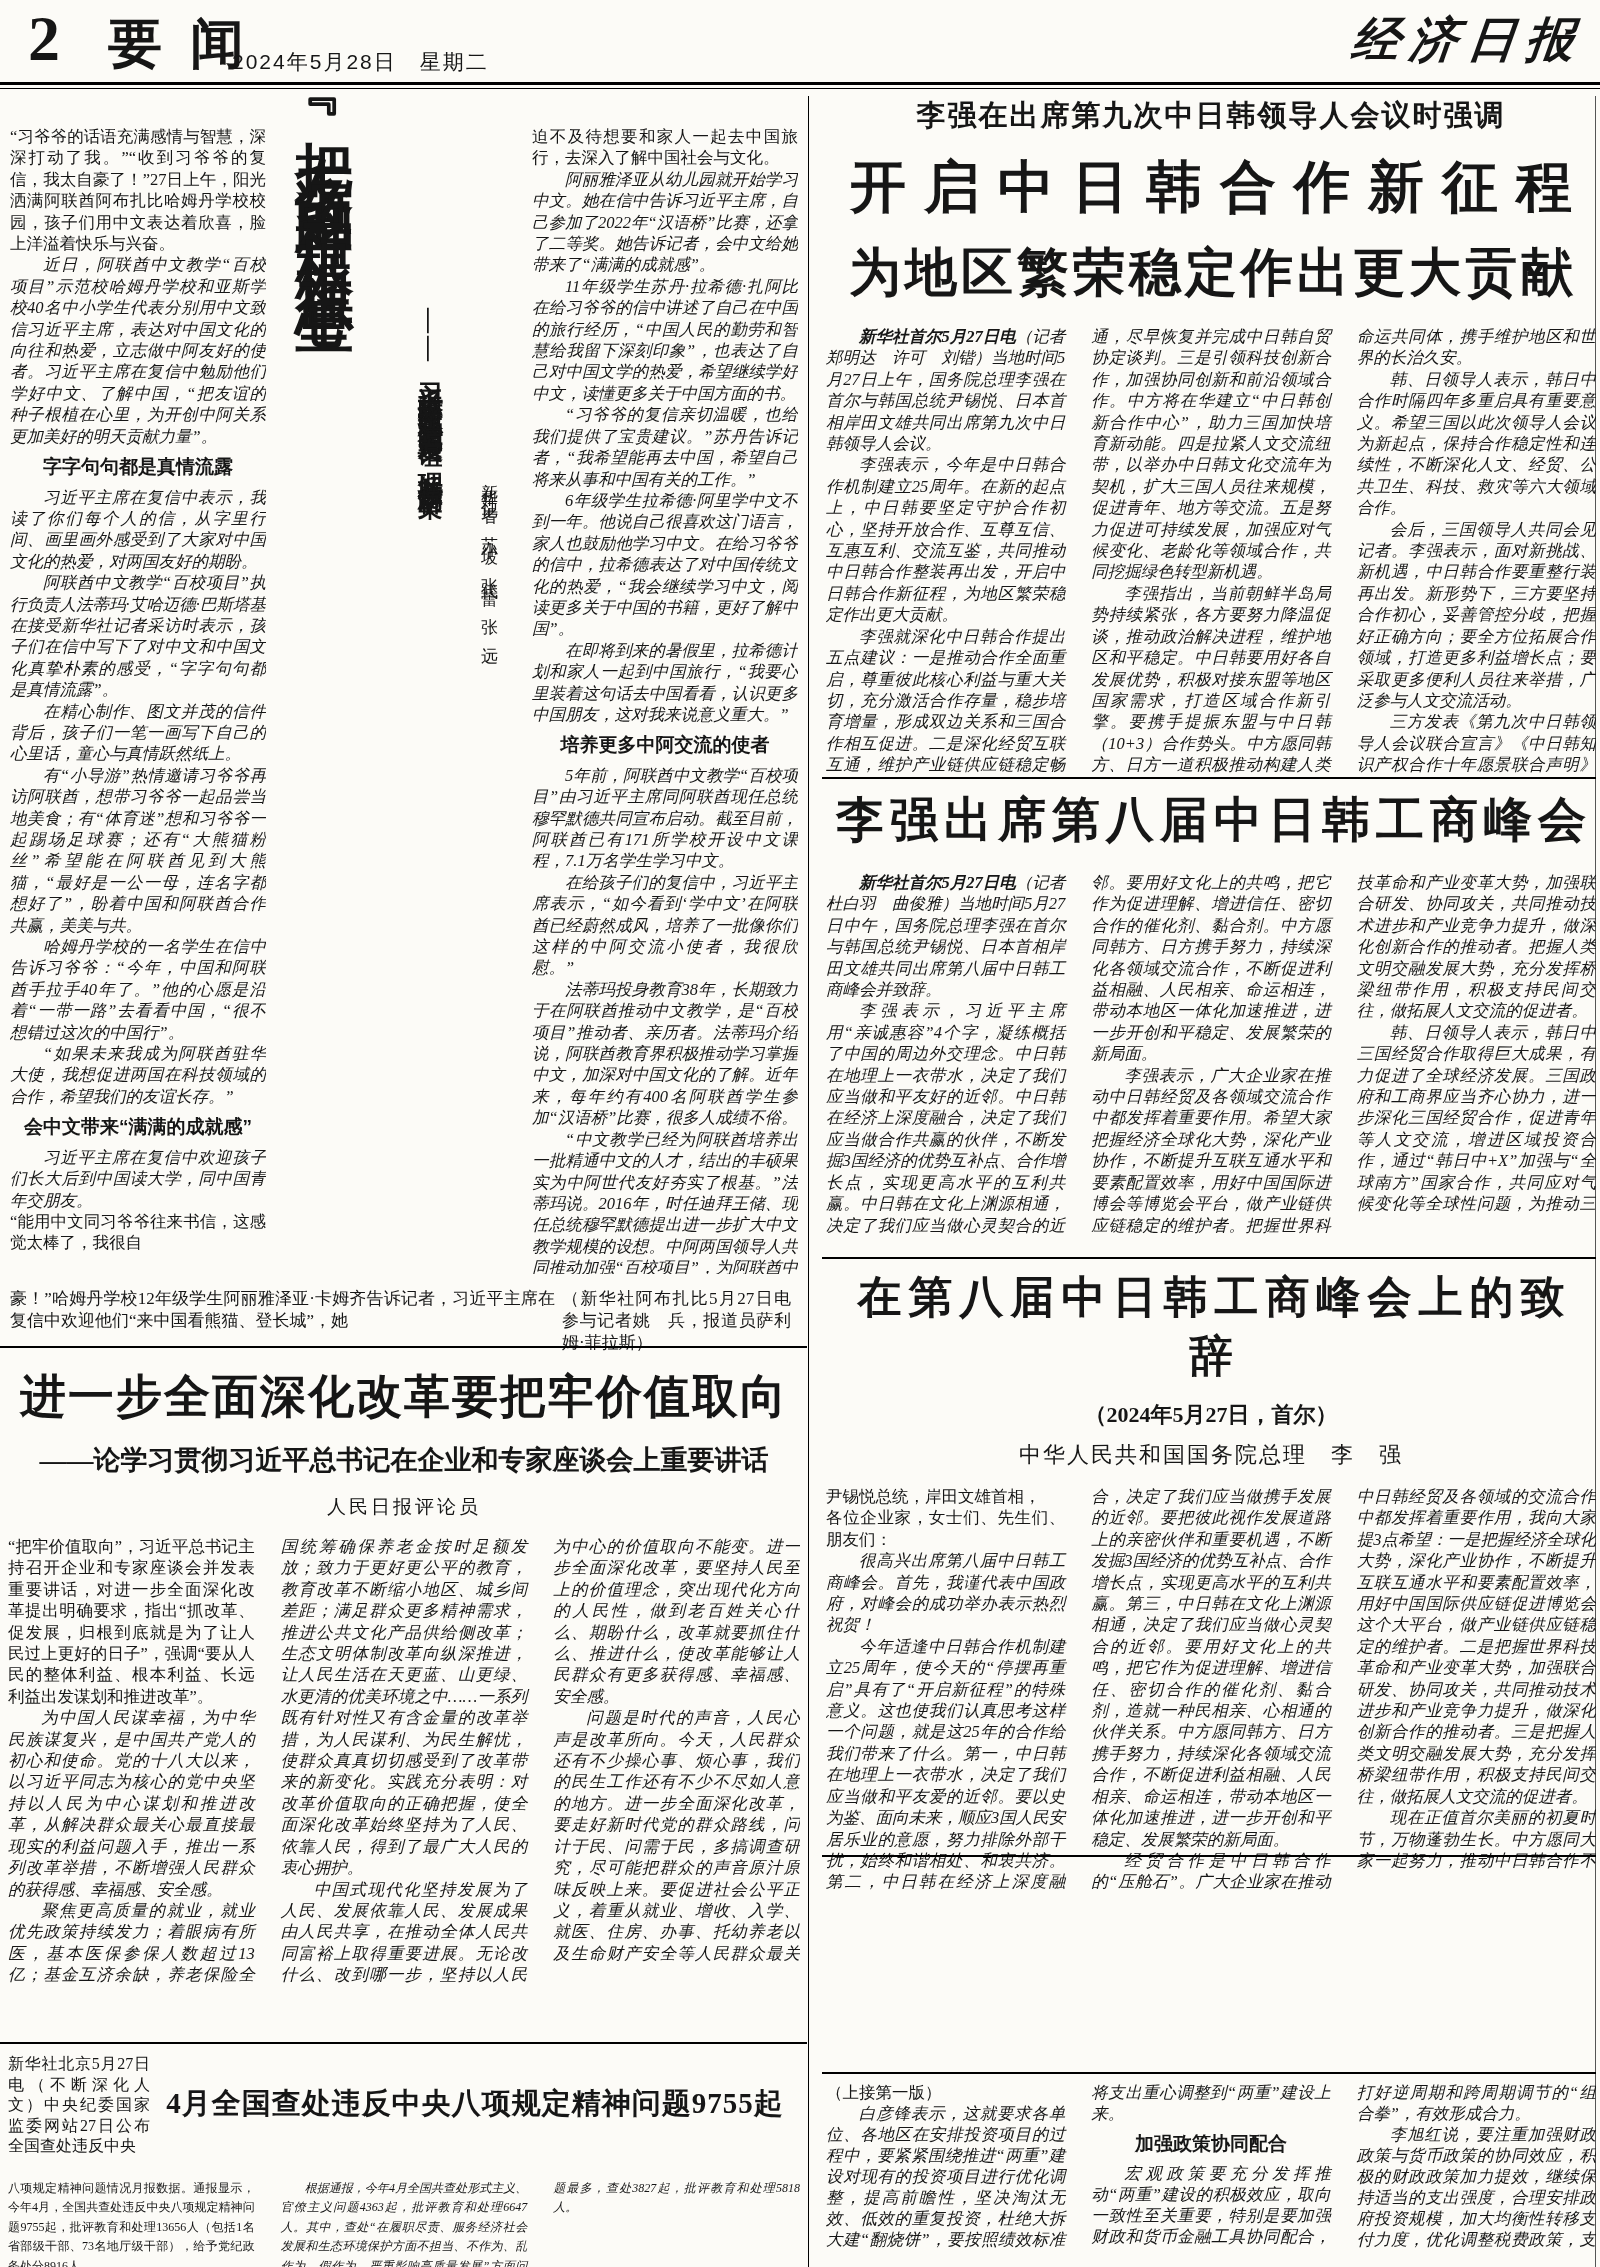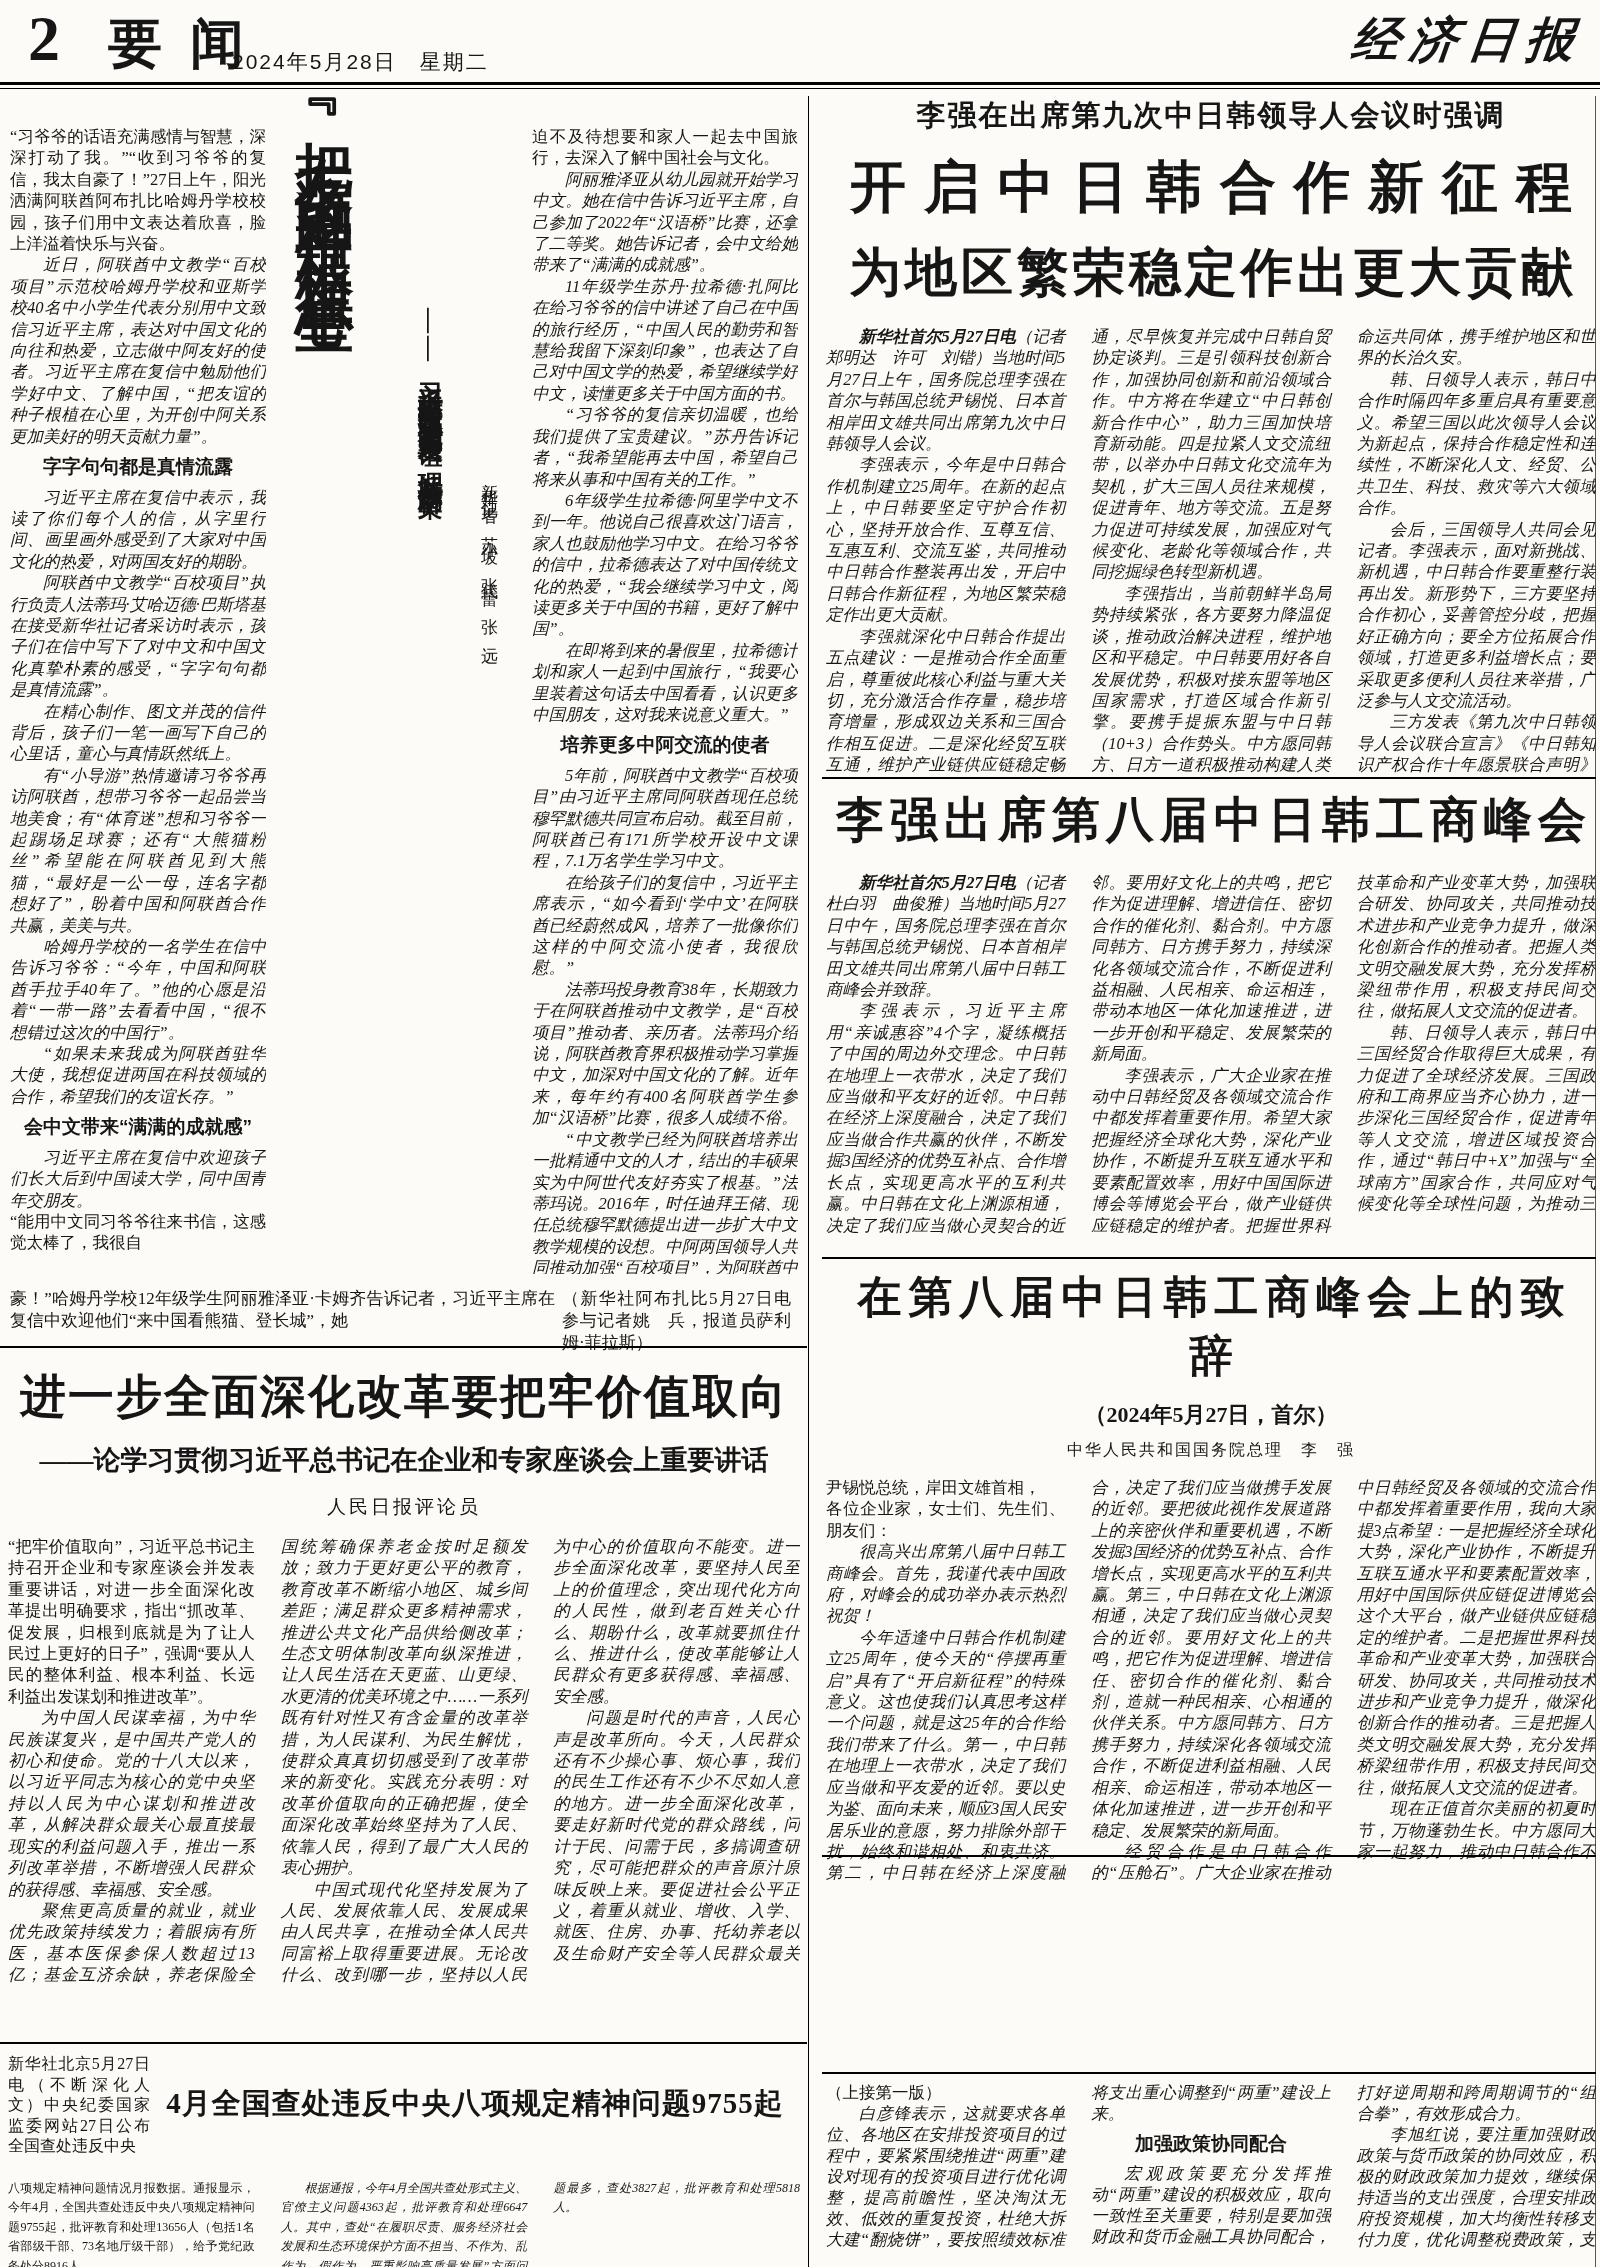--- a/index.html
+++ b/index.html
@@ -60,21 +60,21 @@
          margin-top:12px;font-family:"Liberation Serif",serif;}
   .a2-body{margin-top:18px;height:450px;}
   .a3{position:absolute;left:826px;top:788px;width:770px;}
   .a3-headline{font-size:48px;font-weight:900;text-align:center;letter-spacing:6px;padding-left:6px;
                font-family:"Liberation Sans",sans-serif;}
   .a3-body{margin-top:20px;height:376px;}
   .a4{position:absolute;left:826px;top:1268px;width:770px;}
   .a4-headline{font-size:44px;font-weight:900;text-align:center;letter-spacing:7px;padding-left:7px;
                font-family:"Liberation Sans",sans-serif;}
   .a4-dateline{font-size:22px;font-weight:bold;text-align:center;margin-top:14px;}
-  .a4-byline{font-size:16px;text-align:center;margin-top:10px;letter-spacing:2px;}
+  .a4-byline{font-size:22px;text-align:center;margin-top:10px;letter-spacing:2px;}
   .a4-body{margin-top:16px;height:410px;}
   .a7{position:absolute;left:826px;top:1866px;width:770px;}
   .a7-headline{font-size:35px;font-weight:900;text-align:center;letter-spacing:1px;
                font-family:"Liberation Sans",sans-serif;}
   .a7-body{margin-top:16px;font-size:17.5px;line-height:26px;text-align:justify;}
   .a8{position:absolute;left:826px;top:2082px;width:770px;height:185px;overflow:hidden;}
   .a8-body{height:185px;font-size:16.5px;line-height:21px;}
   
   .vrule{position:absolute;background:#000;width:1px;}
 </style>

